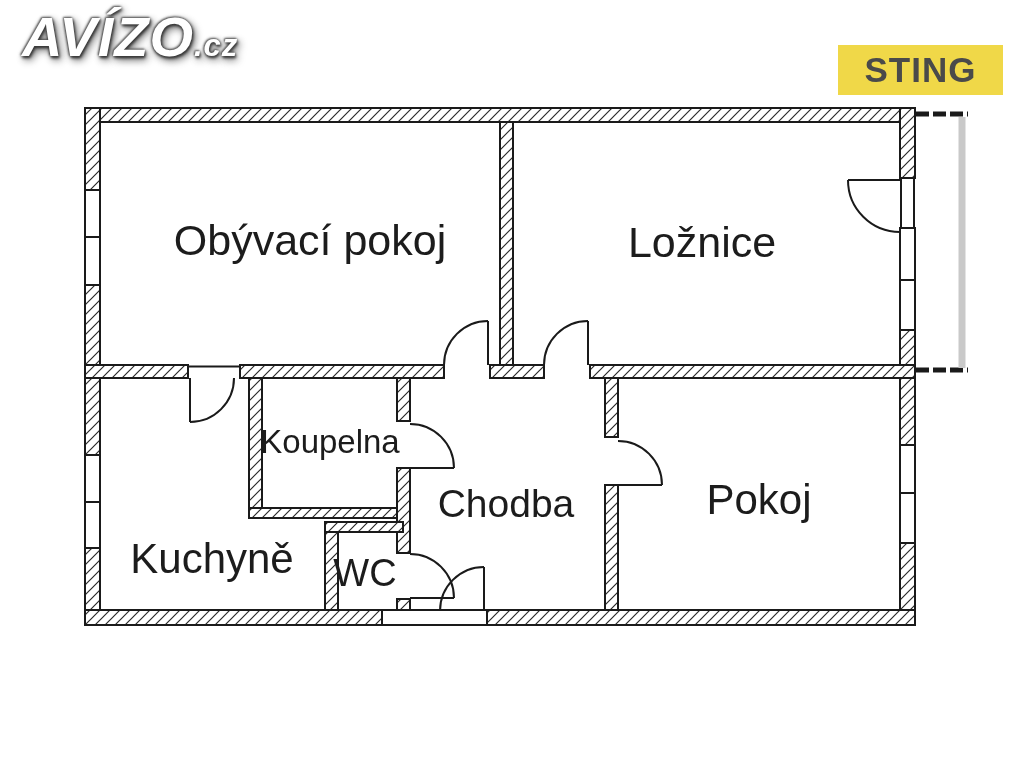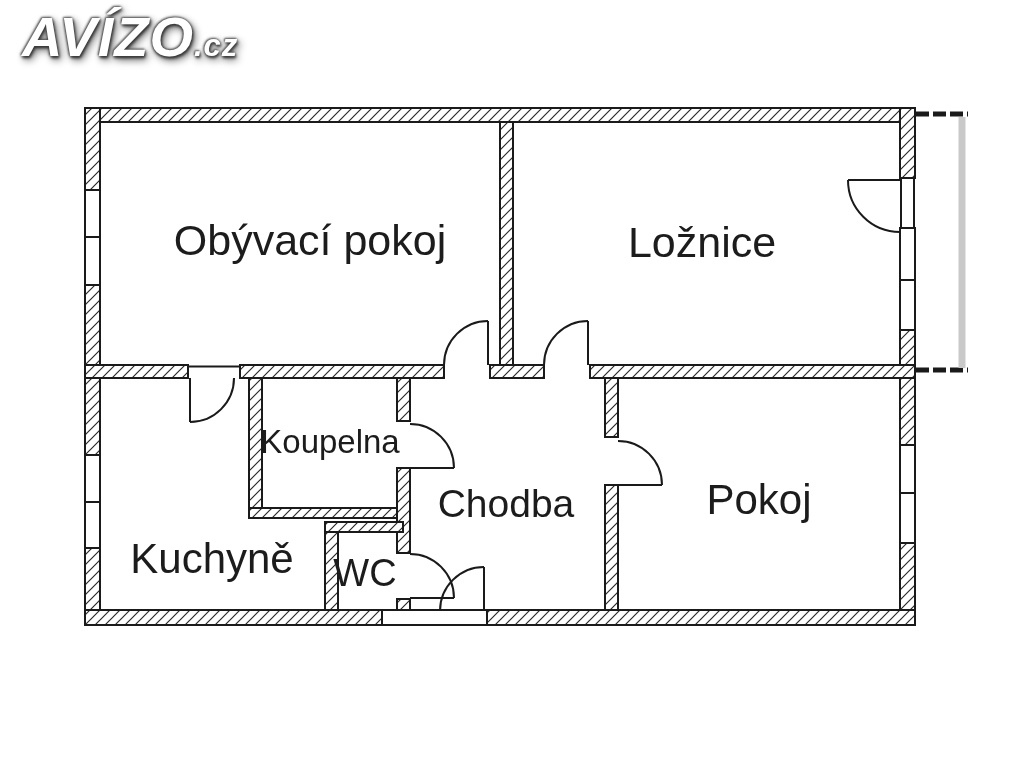--- a/index.html
+++ b/index.html
@@ -163,14 +163,17 @@
       <text x="330" y="453" font-size="33">Koupelna</text>
       <text x="506" y="517" font-size="39">Chodba</text>
       <text x="212" y="573" font-size="42">Kuchyně</text>
       <text x="365" y="586" font-size="38">WC</text>
       <text x="759" y="514" font-size="42">Pokoj</text>
     </g>
   </svg>
 
   <div class="logo"><span>AVÍZO</span><span class="tld">.cz</span></div>
 
+  <div class="badge" style="background: rgb(240, 216, 72); color: rgb(74, 74, 74);">
+    <span>STING</span>
+  </div>
 
 </div>
 
 </body></html>

